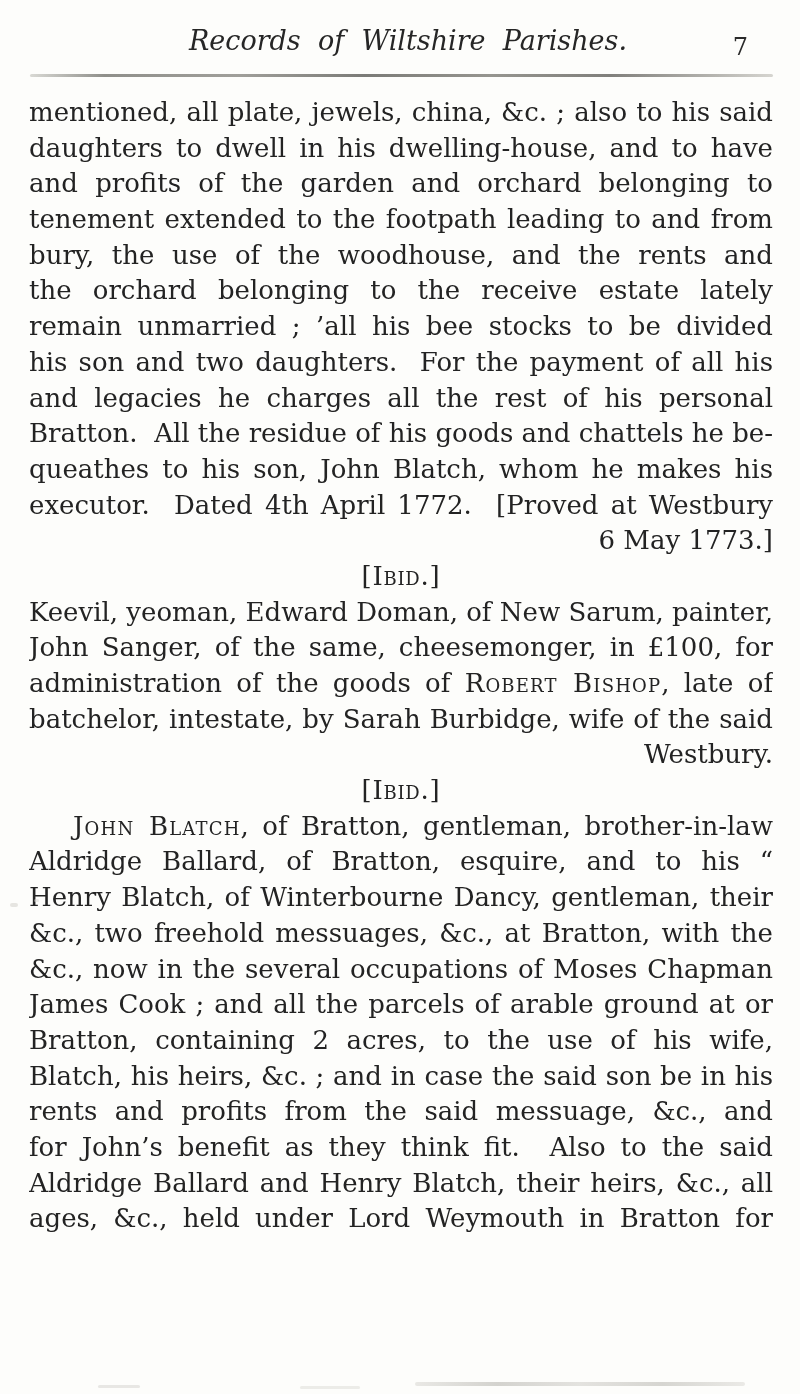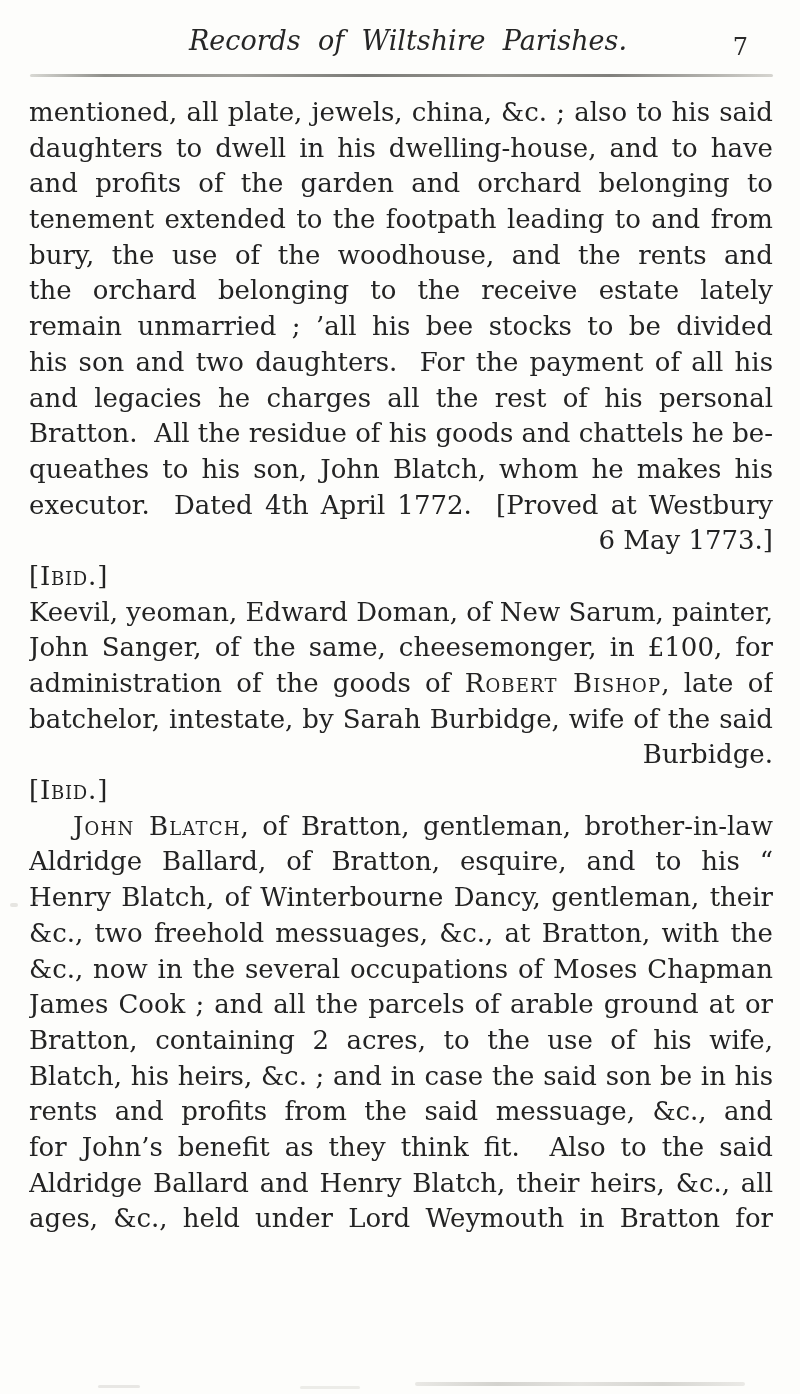--- a/index.html
+++ b/index.html
@@ -67,20 +67,21 @@
     display: inline-block;
     width: 100%;
     height: 0;
   }
   .line.short {
     text-align: right;
   }
   .line.short::after { content: none; }
   .line.indent { text-indent: 44px; }
   .line.ibid {
+    text-align: center;
     font-variant: small-caps;
     letter-spacing: 0.03em;
   }
   .line.ibid::after { content: none; }
   .sc {
     font-variant: small-caps;
     letter-spacing: 0.045em;
   }
   
   .artifact {
@@ -123,21 +124,21 @@
     <div class="line">queathes to his son, John Blatch, whom he makes his sole</div>
     <div class="line">executor.&nbsp; Dated 4th April 1772.&nbsp; [Proved at Westbury</div>
     <div class="line short">6 May 1773.]</div>
 
     <div class="line ibid">[Ibid.]</div>
 
     <div class="line">Keevil, yeoman, Edward Doman, of New Sarum, painter, and</div>
     <div class="line">John Sanger, of the same, cheesemonger, in £100, for the</div>
     <div class="line"><span>administration of the goods of </span><span class="sc">Robert Bishop</span><span>, late of Bratton,</span></div>
     <div class="line">batchelor, intestate, by Sarah Burbidge, wife of the said Elias</div>
-    <div class="line short">Burbidge.</div>
+    <div class="line short">Westbury.</div>
 
     <div class="line ibid">[Ibid.]</div>
 
     <div class="line indent"><span class="sc">John Blatch</span><span>, of Bratton, gentleman, brother-in-law Wm.</span></div>
     <div class="line">Aldridge Ballard, of Bratton, esquire, and to his “ relation ”</div>
     <div class="line">Henry Blatch, of Winterbourne Dancy, gentleman, their heirs,</div>
     <div class="line">&amp;c., two freehold messuages, &amp;c., at Bratton, with the gardens,</div>
     <div class="line">&amp;c., now in the several occupations of Moses Chapman and</div>
     <div class="line">James Cook ; and all the parcels of arable ground at or near</div>
     <div class="line">Bratton, containing 2 acres, to the use of his wife, Eleanor, for</div>

